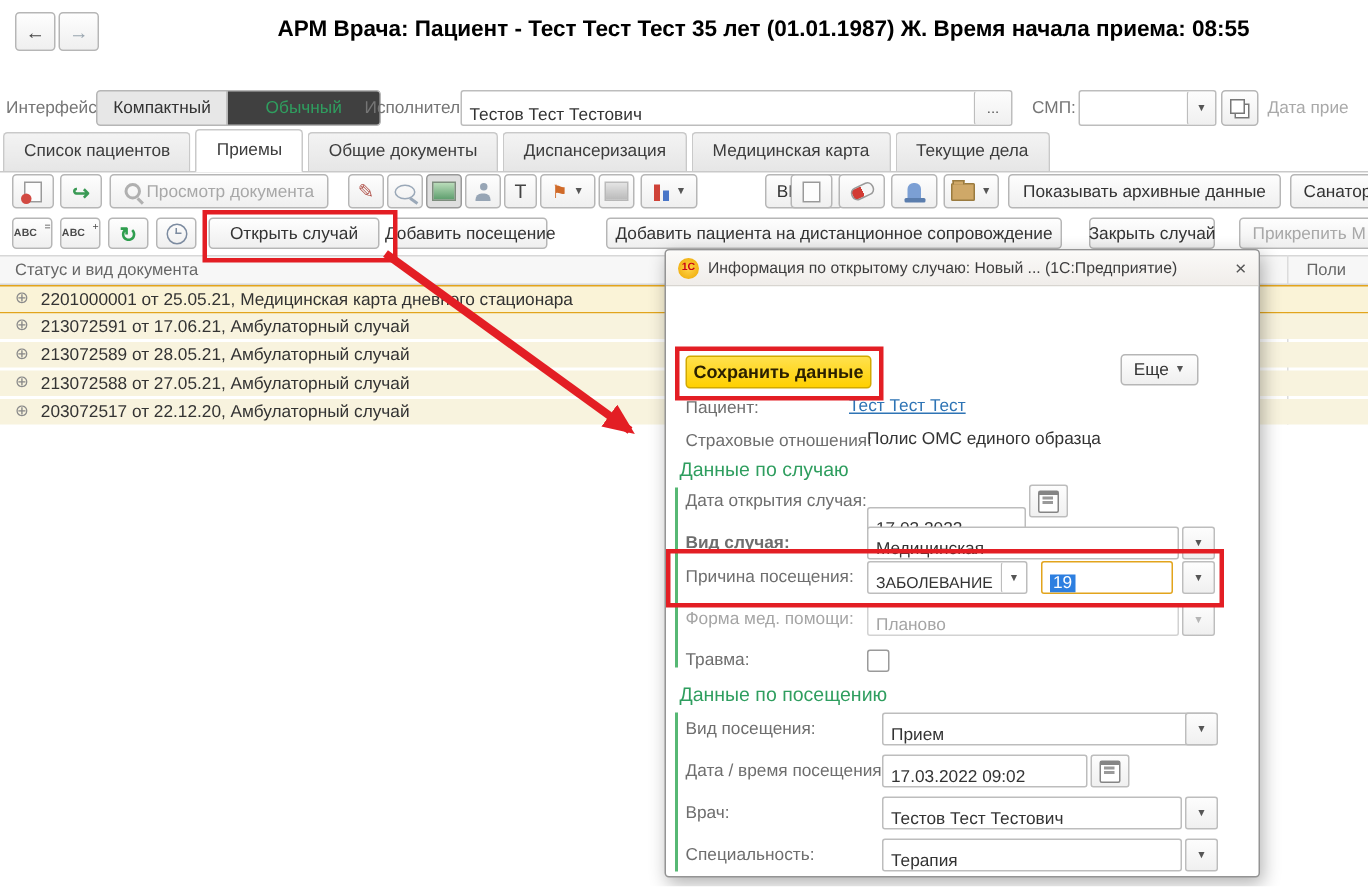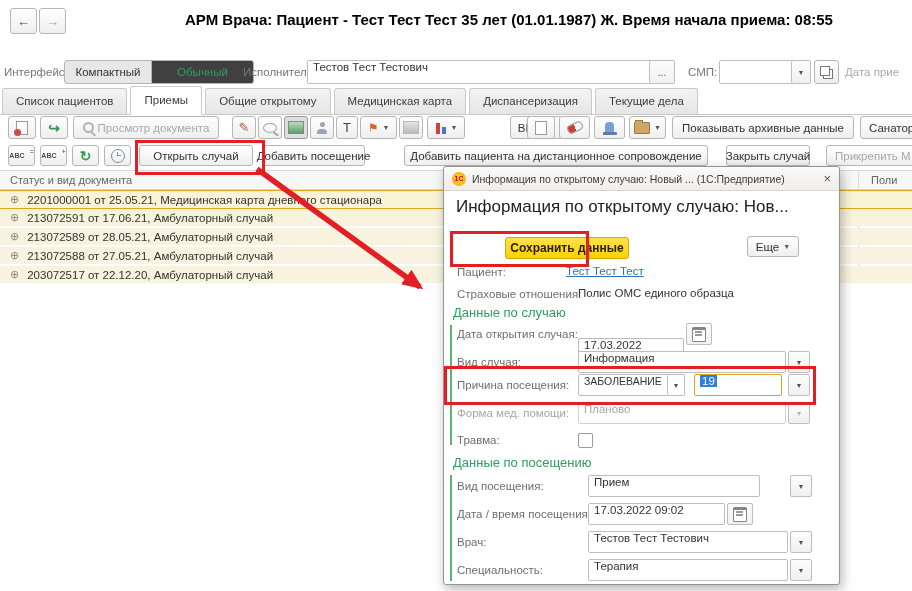--- a/index.html
+++ b/index.html
@@ -8,21 +8,21 @@
   .abs{position:absolute;box-sizing:border-box;}
   .lbl{position:absolute;font-size:11.5px;color:#757575;white-space:nowrap;}
   .btn{position:absolute;box-sizing:border-box;display:flex;align-items:center;justify-content:center;
        gap:4px;padding:0 8px;background:linear-gradient(#fefefe,#efefef);border:1px solid #b6b6b6;
        border-radius:3px;font-size:11.5px;color:#333;white-space:nowrap;cursor:default;}
   .btn.dis{color:#a8a8a8;}
   .ibtn{padding:0 2px;}
   .pressed{background:#dfdfdf;border-color:#9a9a9a;}
   .dd{font-size:7px;color:#555;line-height:1;}
   .dd.dim{color:#b5b5b5;}
-  .field{position:absolute;box-sizing:border-box;display:flex;align-items:flex-start;padding:0 5px;
+  .field{position:absolute;box-sizing:border-box;display:flex;align-items:flex-end;padding:0 5px;
          background:#fff;border:1px solid #bdbdbd;border-radius:2px;font-size:11.5px;color:#333;
          white-space:nowrap;overflow:hidden;}
   .field.dis{color:#a5a5a5;border-color:#d2d2d2;}
   .ddbtn{position:absolute;box-sizing:border-box;display:flex;align-items:center;justify-content:center;
          background:linear-gradient(#fdfdfd,#f0f0f0);border:1px solid #bdbdbd;border-radius:2px;}
   
   #tabstrip{position:absolute;left:0;top:87px;width:912px;height:27px;display:flex;align-items:flex-end;
             border-bottom:1px solid #c9c9c9;padding-left:2px;}
   .tab{height:25px;line-height:25px;padding:0 13px;margin-right:3px;background:linear-gradient(#f3f3f3,#e6e6e6);
        border:1px solid #c9c9c9;border-bottom:none;border-radius:3px 3px 0 0;font-size:11.5px;color:#3c3c3c;}
@@ -40,21 +40,21 @@
   #dlg-titlebar{position:absolute;left:0;top:0;width:100%;height:24px;box-sizing:border-box;display:flex;
           align-items:center;gap:6px;padding:0 8px;background:linear-gradient(#fbfaf8,#f0edea);
           border-bottom:1px solid #d8d5d0;border-radius:3px 3px 0 0;font-size:10.5px;color:#3d3d3d;}
   .logo1c{width:14px;height:14px;border-radius:50%;background:radial-gradient(#ffd54a,#eda500);
           color:#c90016;font-size:7px;font-weight:bold;display:flex;align-items:center;justify-content:center;}
   .dlbl{position:absolute;font-size:11.5px;color:#6e6e6e;white-space:nowrap;line-height:22px;}
   .section{position:absolute;font-size:13px;color:#2f9e5f;white-space:nowrap;}
   .gline{position:absolute;width:2px;background:#57b874;}
   .savebtn{position:absolute;display:flex;align-items:center;justify-content:center;
            background:linear-gradient(#ffe14d,#ffd000);border:1px solid #d2a900;border-radius:3px;
-           font-size:12px;font-weight:bold;color:#2b2000;white-space:nowrap;margin-left:48px;}
+           font-size:12px;font-weight:bold;color:#2b2000;white-space:nowrap;}
   .link{font-size:11.5px;color:#2e74b5;text-decoration:underline;white-space:nowrap;}
   .chk{position:absolute;width:13px;height:13px;background:#fff;border:1px solid #9a9a9a;border-radius:2px;}
   .selblue{background:#2d7fe0;color:#fff;padding:0 2px;}
   .focus{border:1px solid #e2a41c;}
   
   .redbox{position:absolute;border:3px solid #e31e24;z-index:55;pointer-events:none;}
   #arrow{position:absolute;left:0;top:0;z-index:60;pointer-events:none;}
   
   .icon-doc{width:10px;height:12px;background:#fdfdfd;border:1px solid #9a9a9a;position:relative;}
   .icon-doc.reddot::after{content:"";position:absolute;left:-3px;bottom:-2px;width:7px;height:7px;
@@ -119,23 +119,23 @@
       <span class="dd">▼</span>
     </div>
   <div class="btn ibtn" style="left:814px;top:60px;width:25px;height:24px;">
     <span class="icon-dbl"></span>
     </div>
   <div class="lbl" style="left:845px;top:66px;color:#a9a9a9;">Дата прие</div>
 
   <div id="tabstrip">
     <div class="tab">Список пациентов</div>
     <div class="tab active">Приемы</div>
-    <div class="tab">Общие открытому</div>
+    <div class="tab">Общие документы</div>
+    <div class="tab">Диспансеризация</div>
     <div class="tab">Медицинская карта</div>
-    <div class="tab">Диспансеризация</div>
     <div class="tab">Текущие дела</div>
   </div>
 
   <div class="btn ibtn" style="left:8px;top:116px;width:28px;height:23px;">
     <span class="icon-doc reddot"></span>
     </div>
   <div class="btn ibtn" style="left:40px;top:116px;width:28px;height:23px;">
     <span class="glyph-redo">↪</span>
     </div>
   <div class="btn dis" style="left:73px;top:116px;width:146px;height:23px;">
@@ -234,21 +234,20 @@
     <span class="expand">⊕</span>
     <span>203072517 от 22.12.20, Амбулаторный случай</span>
     </div>
 
   <div id="dialog">
     <div id="dlg-titlebar">
       <span class="logo1c">1С</span>
       <span>Информация по открытому случаю: Новый ... (1С:Предприятие)</span>
       <span style="margin-left:auto;font-size:13px;color:#555;">×</span>
     </div>
-    <div class="abs" style="left:12px;top:30px;font-size:17px;color:#222;white-space:nowrap;">Информация по открытому случаю: Нов...</div>
 
     <div class="savebtn" style="left:13px;top:70px;width:122px;height:20px;">Сохранить данные</div>
     <div class="btn" style="left:303px;top:69px;width:52px;height:21px;">
       <span>Еще</span>
       <span class="dd">▼</span>
       </div>
 
     <div class="dlbl" style="left:13px;top:94px;">Пациент:</div>
     <a class="link abs" style="left:122px;top:98px;">Тест Тест Тест</a>
     <div class="dlbl" style="left:13px;top:116px;">Страховые отношения:</div>
@@ -256,22 +255,22 @@
 
     <div class="section" style="left:9px;top:138px;">Данные по случаю</div>
     <div class="gline" style="left:6px;top:158px;height:120px;"></div>
 
     <div class="dlbl" style="left:13px;top:156px;">Дата открытия случая:</div>
     <div class="field" style="left:134px;top:171px;width:106px;height:22px;">17.03.2022</div>
     <div class="ddbtn" style="left:242px;top:156px;width:26px;height:22px;">
       <span class="icon-cal"></span>
       </div>
 
-    <div class="dlbl" style="left:13px;top:184px;">Вид случая:</div>
-    <div class="field" style="left:134px;top:184px;width:208px;height:22px;">Информация</div>
+    <div class="dlbl" style="left:13px;top:184px;font-weight:bold;">Вид случая:</div>
+    <div class="field" style="left:134px;top:184px;width:208px;height:22px;">Медицинская</div>
     <div class="ddbtn" style="left:344px;top:184px;width:22px;height:22px;">
       <span class="dd">▼</span>
       </div>
 
     <div class="dlbl" style="left:13px;top:207px;">Причина посещения:</div>
     <div class="field" style="left:134px;top:207px;width:107px;height:22px;padding-right:18px;font-size:10.5px;">ЗАБОЛЕВАНИЕ</div>
     <div class="ddbtn" style="left:223px;top:208px;width:17px;height:20px;border:none;border-left:1px solid #bdbdbd;background:none;">
         <span class="dd">▼</span>
       </div>
     <div class="field focus" style="left:250px;top:207px;width:88px;height:22px;">
@@ -287,21 +286,21 @@
       <span class="dd dim">▼</span>
       </div>
 
     <div class="dlbl" style="left:13px;top:262px;">Травма:</div>
     <div class="chk" style="left:134px;top:266px;"></div>
 
     <div class="section" style="left:9px;top:288px;">Данные по посещению</div>
     <div class="gline" style="left:6px;top:308px;height:106px;"></div>
 
     <div class="dlbl" style="left:13px;top:308px;">Вид посещения:</div>
-    <div class="field" style="left:144px;top:308px;width:172px;height:22px;">Прием</div>
+    <div class="field" style="left:144px;top:308px;width:222px;height:22px;">Прием</div>
     <div class="ddbtn" style="left:346px;top:308px;width:22px;height:22px;">
       <span class="dd">▼</span>
       </div>
 
     <div class="dlbl" style="left:13px;top:336px;">Дата / время посещения:</div>
     <div class="field" style="left:144px;top:336px;width:137px;height:22px;">17.03.2022 09:02</div>
     <div class="ddbtn" style="left:283px;top:336px;width:26px;height:22px;">
       <span class="icon-cal"></span>
       </div>
 

